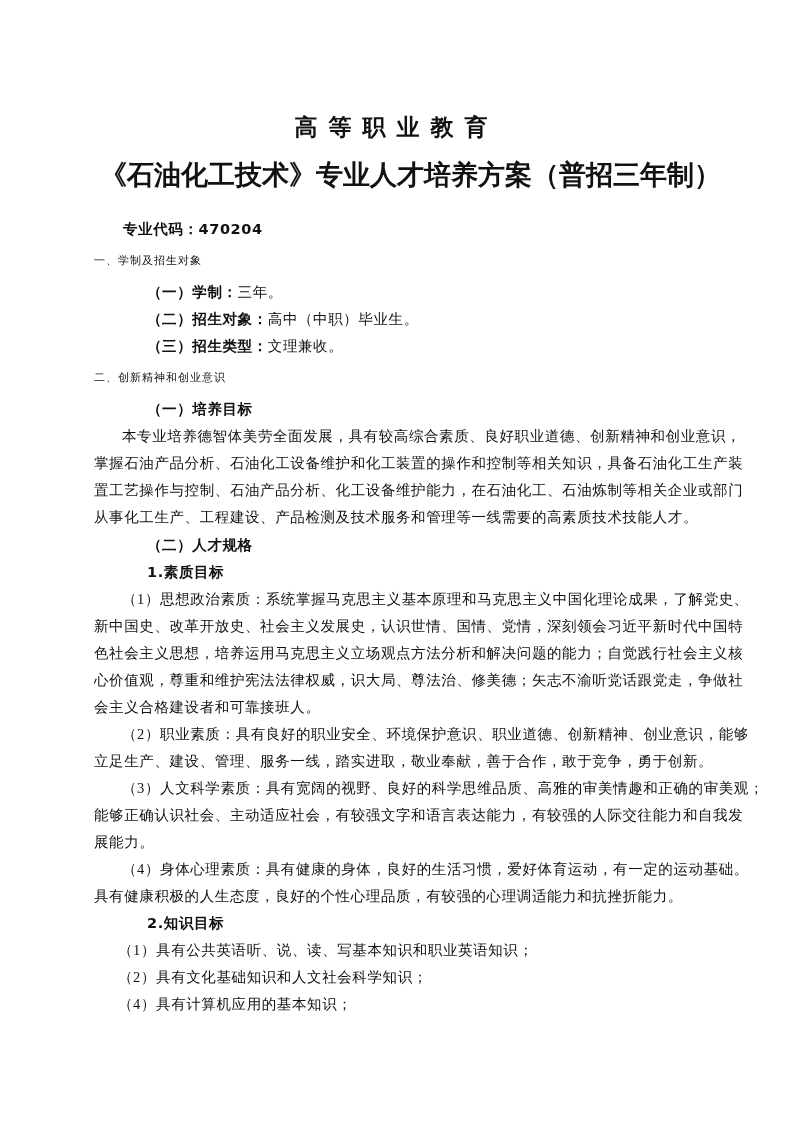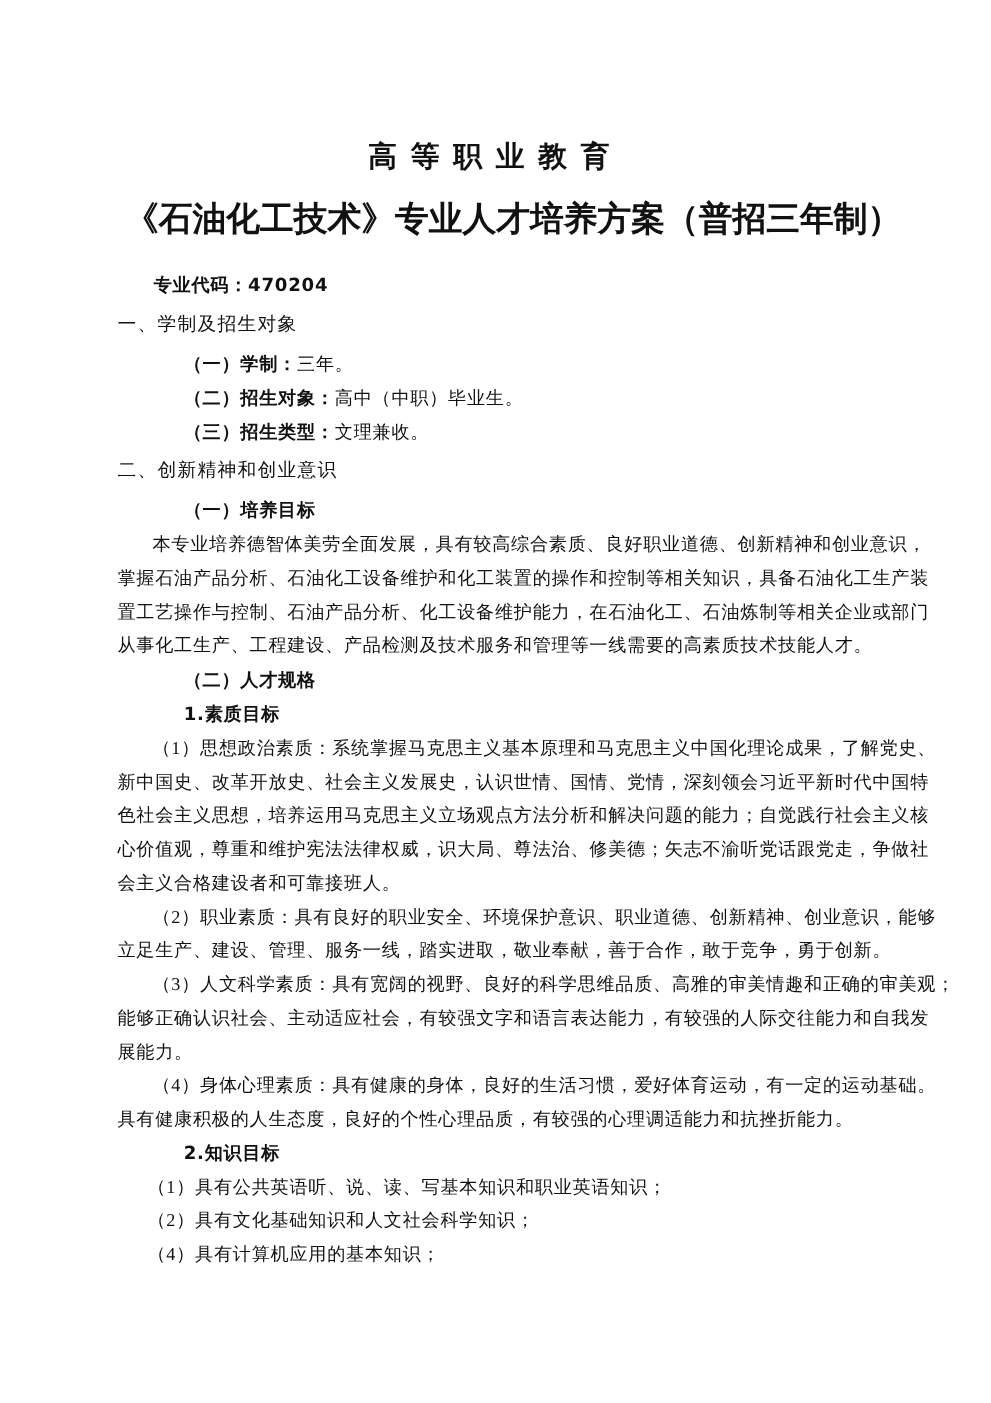--- a/index.html
+++ b/index.html
@@ -1,29 +1,29 @@
 <!DOCTYPE html>
 <html><head>
 <meta charset="utf-8">
 <style>
   html, body { margin: 0; padding: 0; background: #ffffff; }
   body { width: 793px; height: 1122px; position: relative; overflow: hidden;
          font-family: "Liberation Serif", "DejaVu Serif", serif; color: #111; }
   .page { position: absolute; left: 0; top: 0; width: 793px; height: 1122px; }
   .title1 { position: absolute; top: 112px; left: 0; width: 793px; text-align: center;
             font-size: 23px; font-weight: bold; letter-spacing: 11px; line-height: 30px;
-            font-family: Liberation Mono, monospace; }
+            font-family: Liberation Sans, sans-serif; }
   .title2 { position: absolute; top: 155px; left: 100px; width: 600px; text-align: left;
             font-size: 27px; font-weight: bold; line-height: 40px; white-space: nowrap;
             font-family: Liberation Serif, serif; }
   .line { position: absolute; left: 94px; width: 606px; white-space: nowrap;
           font-size: 14.5px; line-height: 20px; letter-spacing: 0.6px; }
   .indent { left: 122px; }
   .b { font-weight: bold; font-family: "DejaVu Sans", sans-serif; margin-left: 29px; }
-  .h1 { font-size: 15px; letter-spacing: 1px; }
+  .h1 { font-size: 11px; letter-spacing: 1px; }
 </style>
 </head>
 <body>
 
 <div class="page">
   <div class="title1">高等职业教育</div>
   <div class="title2">《石油化工技术》专业人才培养方案（普招三年制）</div>
 
   <div class="line b" style="top:219px">专业代码：470204</div>
 

